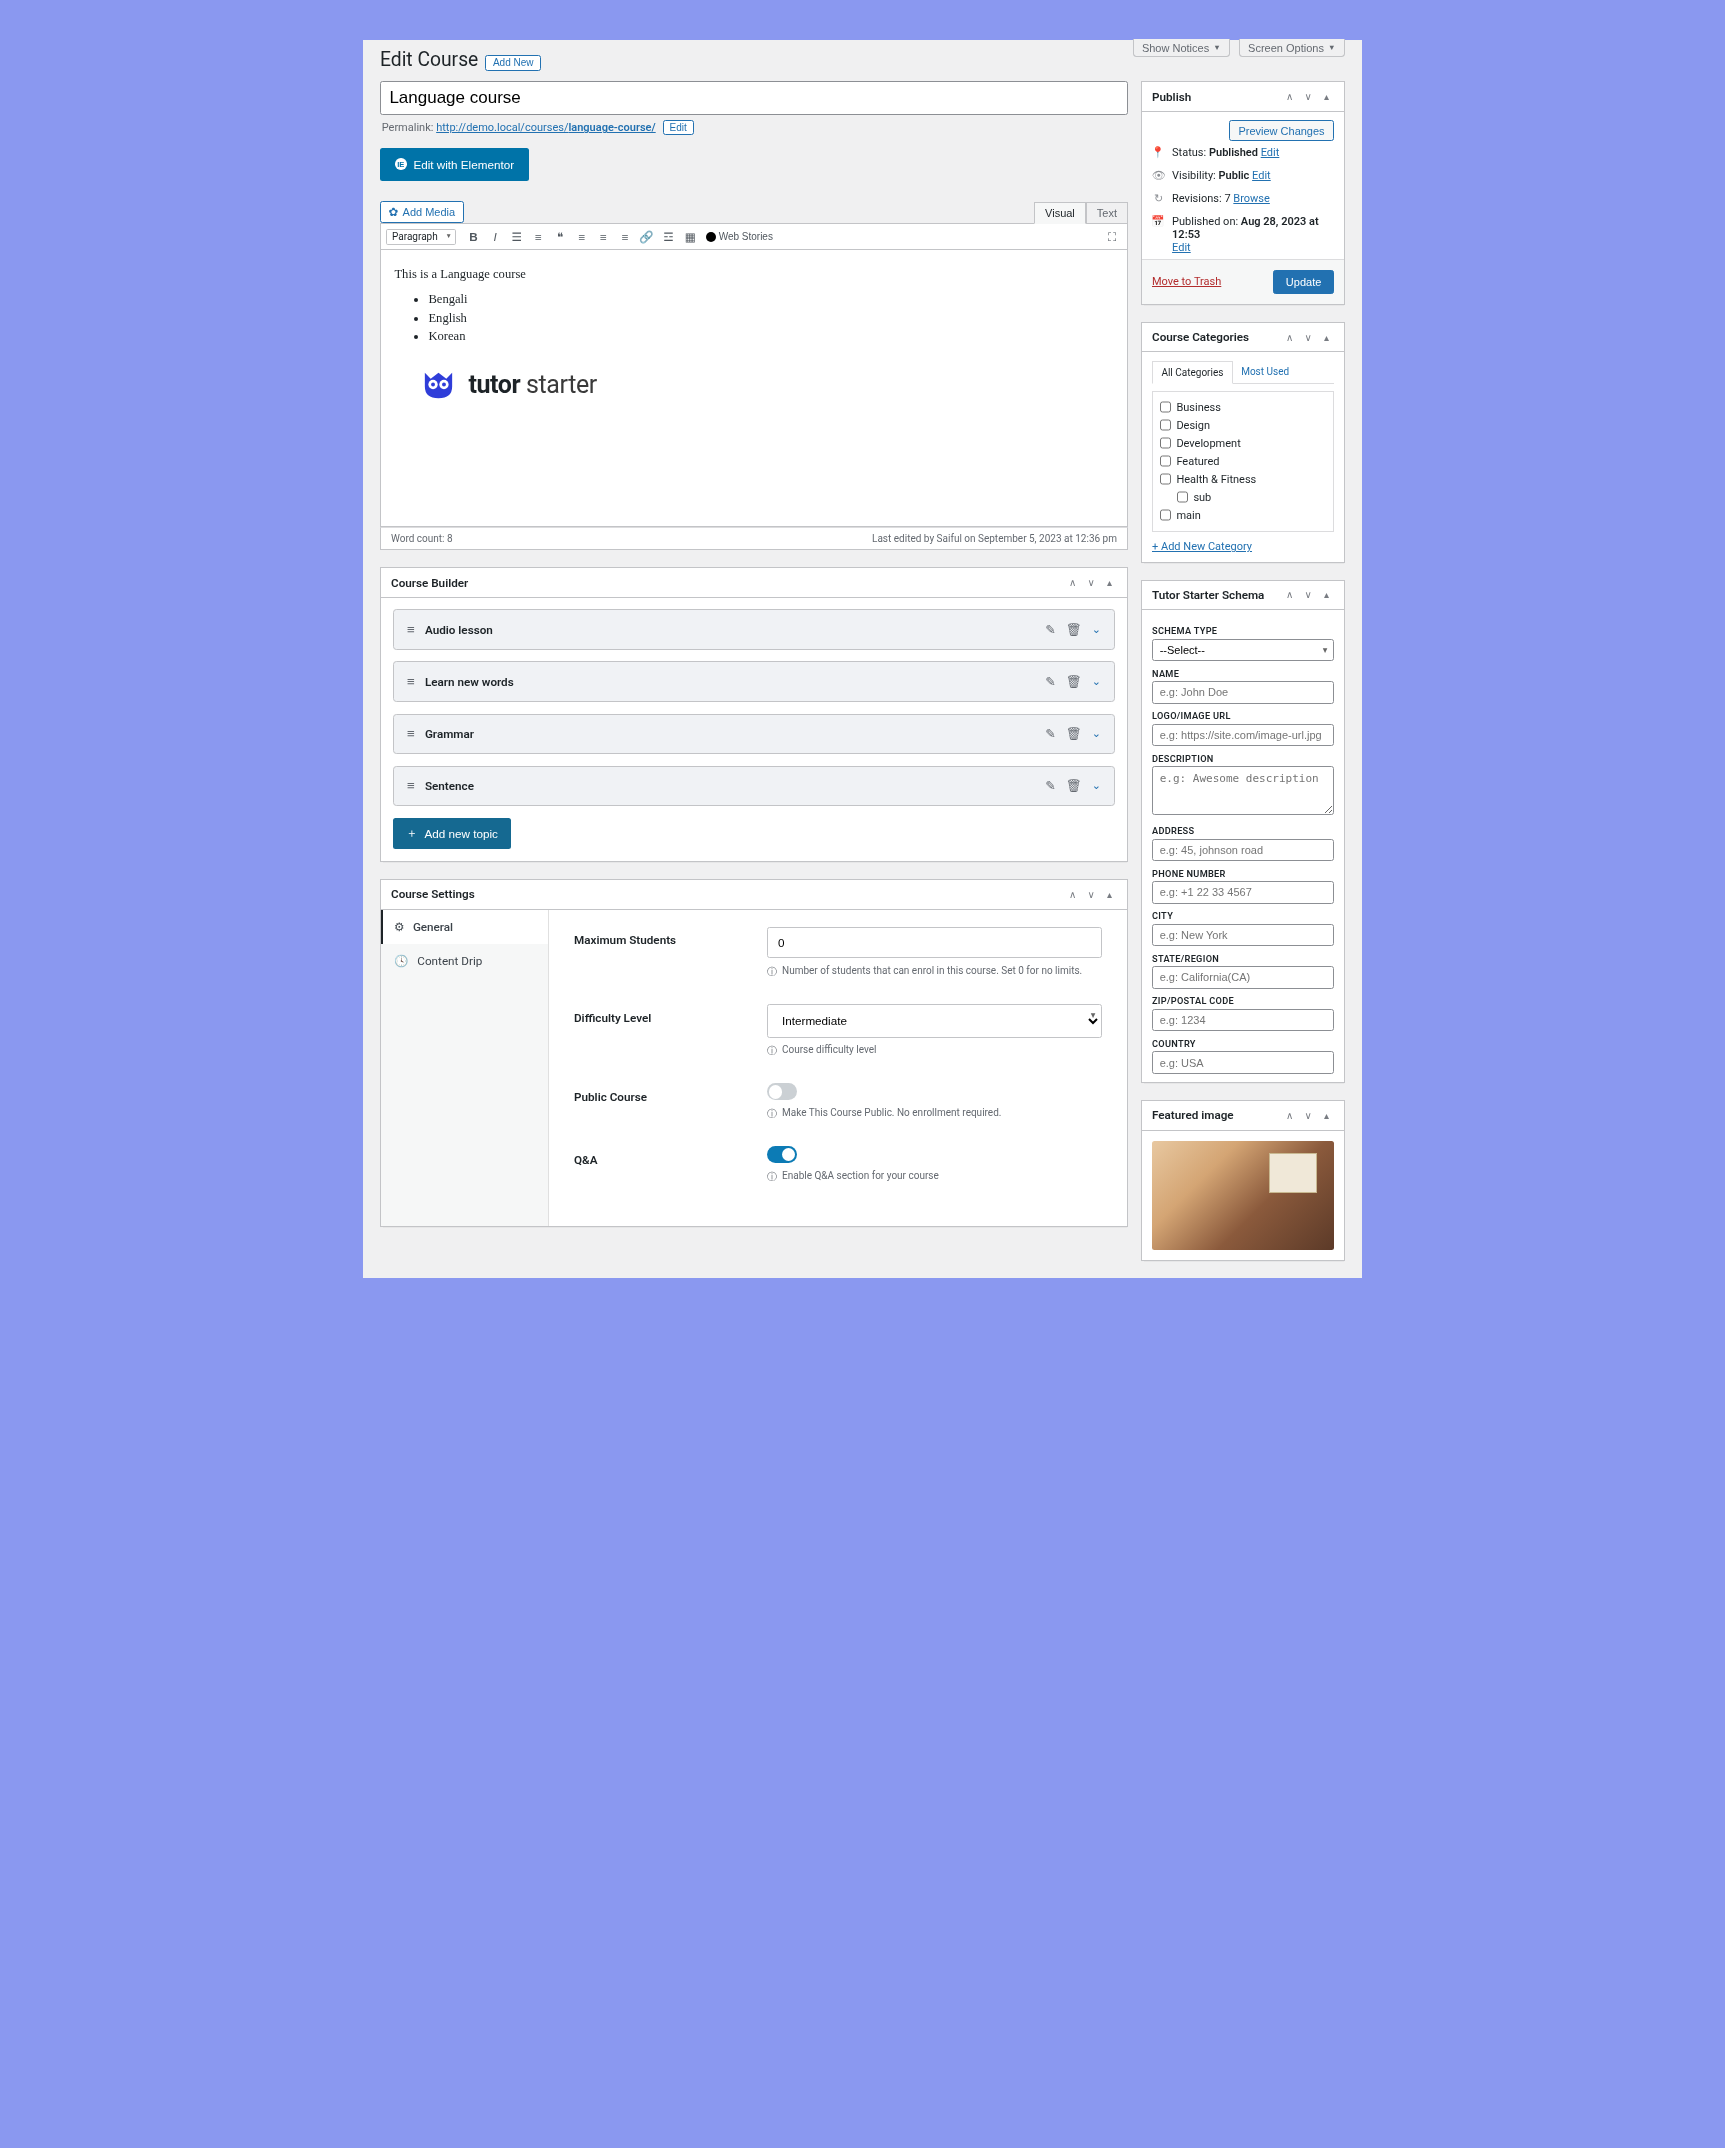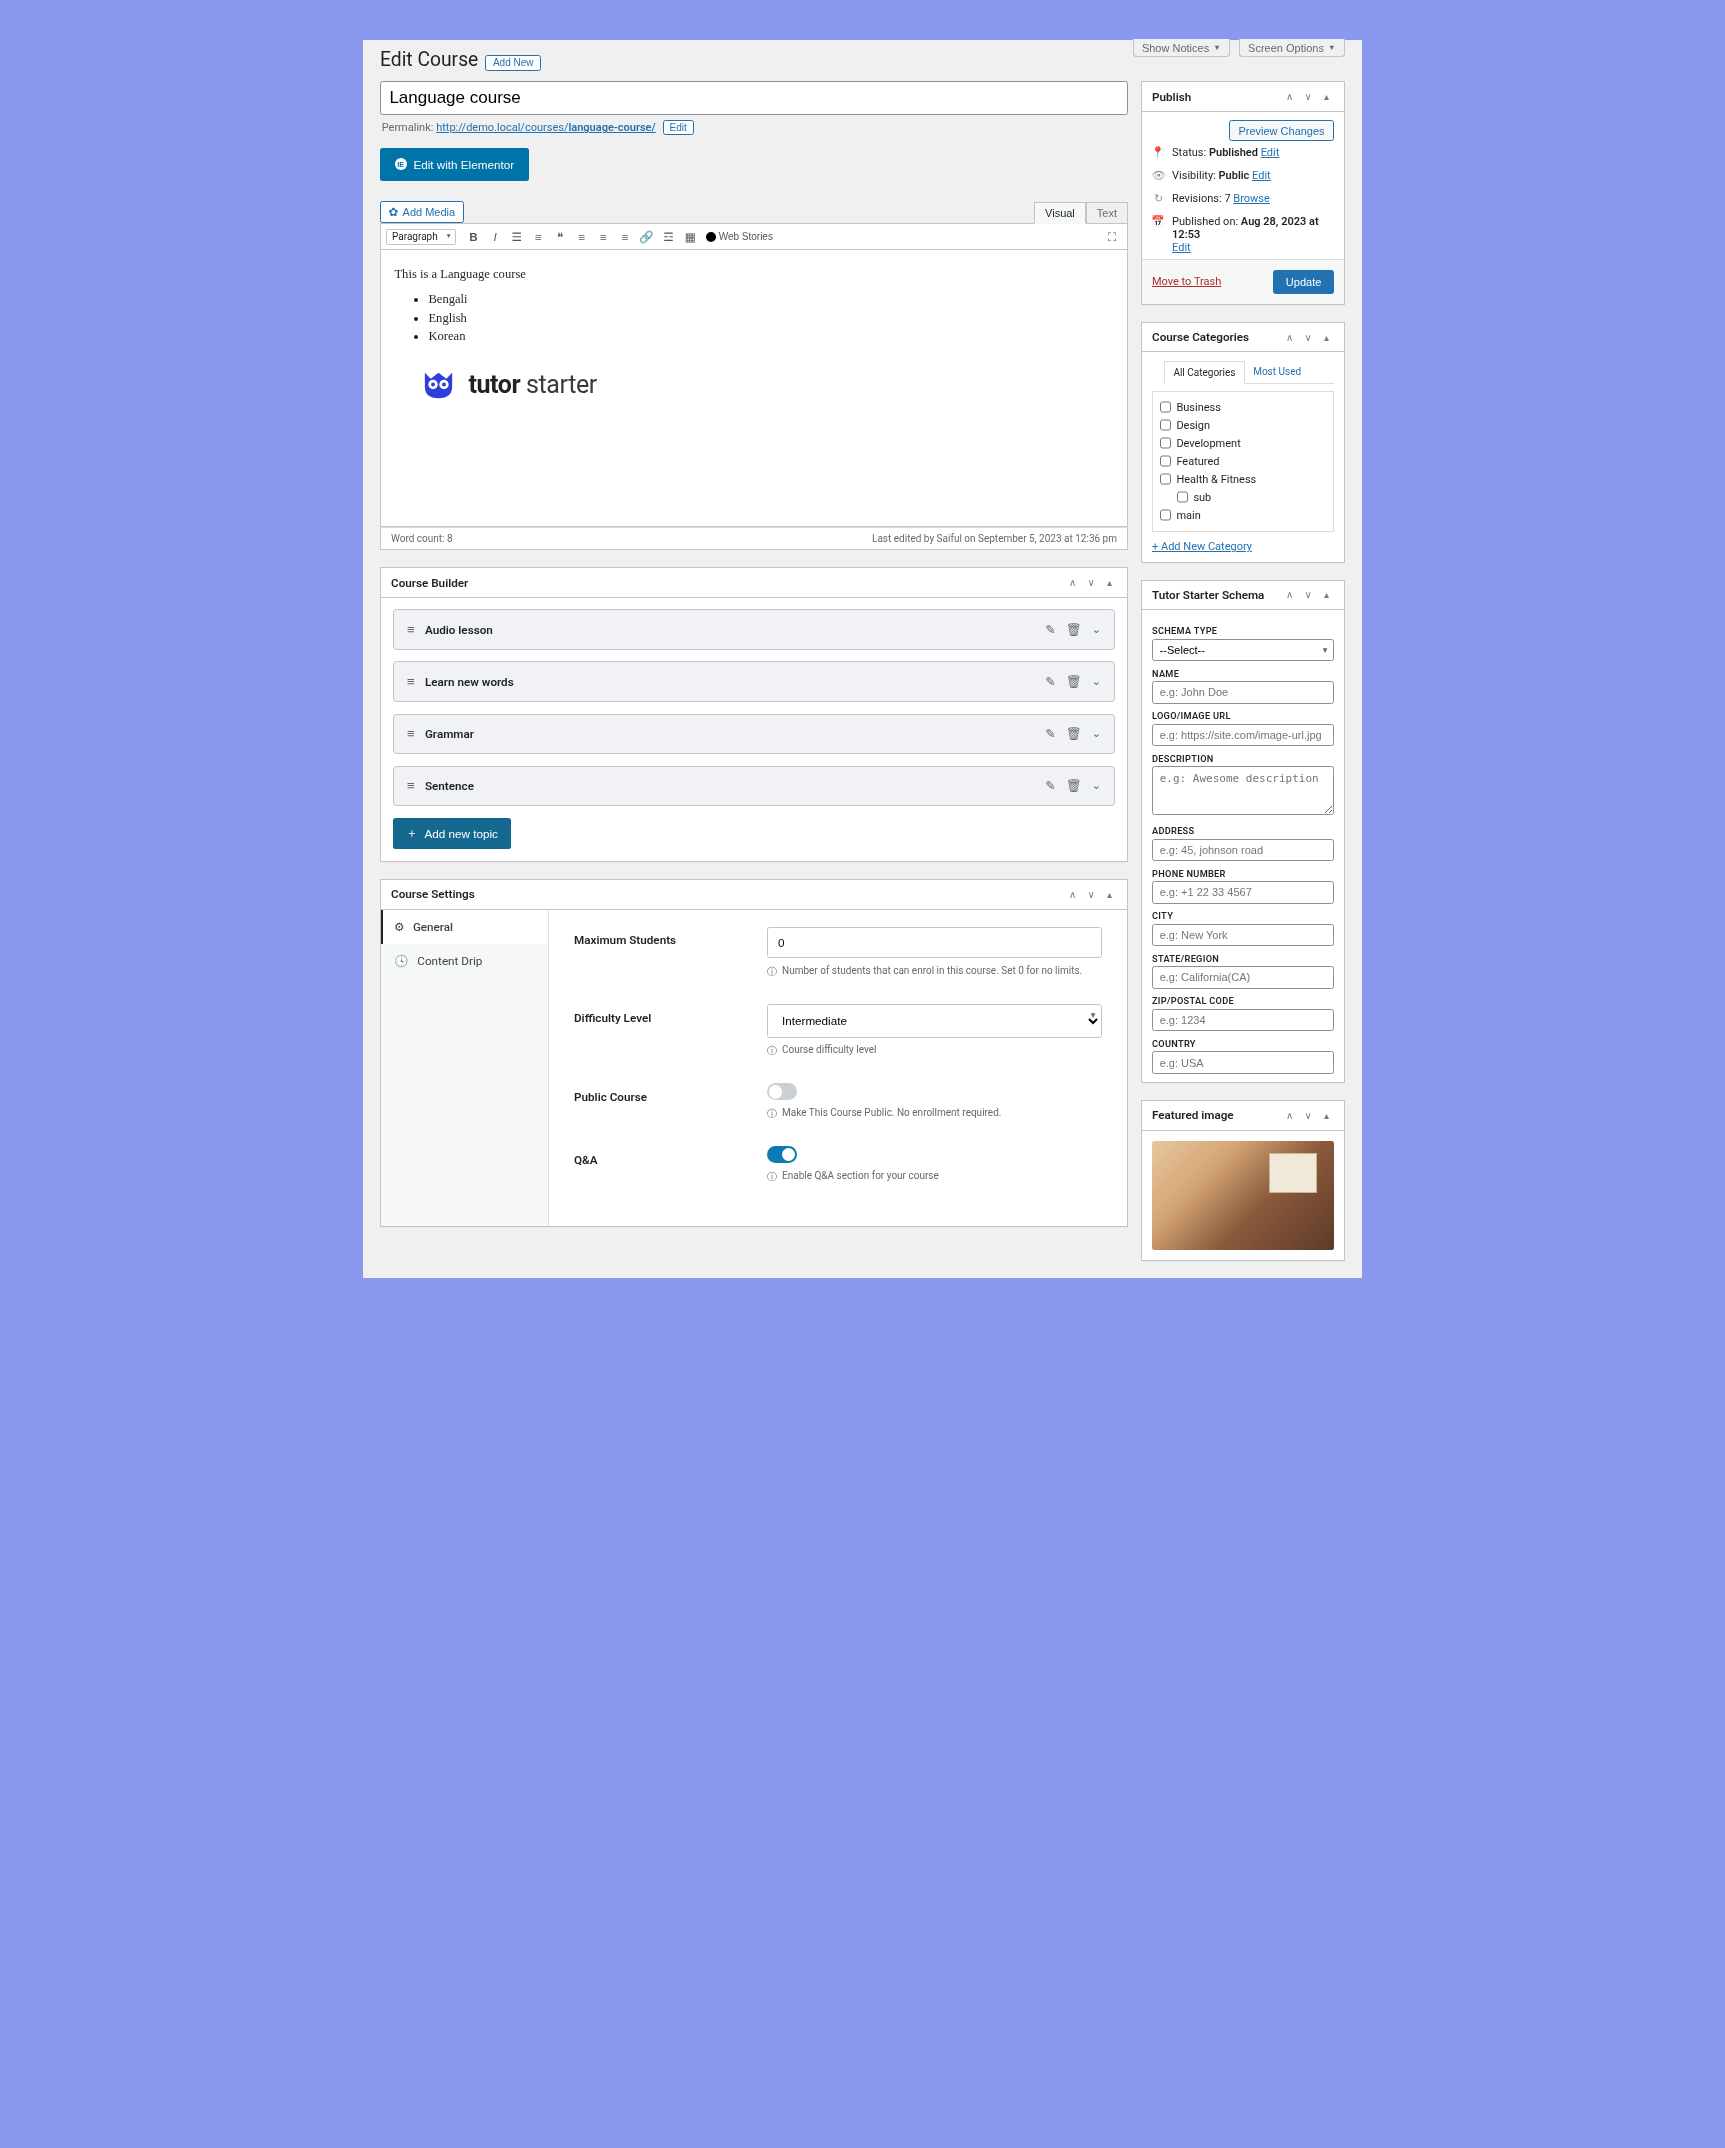--- a/index.html
+++ b/index.html
@@ -228,21 +228,21 @@
 .pub-actions {
   display: flex; justify-content: space-between; align-items: center;
   padding: 10px; border-top: 0.8px solid #dcdcde; background: #f6f7f7;
 }
 .trash-link { color: #b32d2e; text-decoration: underline; cursor: pointer; font-size: 11px; }
 .primary-btn {
   background: #2271b1; color: #fff; border: 0.8px solid #2271b1;
   padding: 5px 11.7px; border-radius: 2.5px; font-size: 11px; cursor: pointer;
 }
 
-.cat-tabs { display: flex; border-bottom: 0.8px solid #dcdcde; margin-bottom: 6.7px; margin-left: 12px; }
+.cat-tabs { display: flex; border-bottom: 0.8px solid #dcdcde; margin-bottom: 6.7px; }
 .cat-tab { padding: 5px 8.4px; font-size: 10px; color: #2271b1; cursor: pointer; }
 .cat-tab.active { border: 0.8px solid #dcdcde; border-bottom: 0.8px solid #fff; margin-bottom: -0.8px; color: #1d2327; }
 .cat-list { border: 0.8px solid #dcdcde; padding: 6.7px; margin-bottom: 8.4px; }
 .cat-item { display: flex; align-items: center; gap: 5px; padding: 2.5px 0; font-size: 11px; }
 .cat-item input { width: 11.7px; height: 11.7px; }
 .cat-item.indent { padding-left: 17px; }
 .add-cat-link { color: #2271b1; text-decoration: underline; font-size: 11px; cursor: pointer; }
 
 .field-label { font-size: 9.2px; font-weight: 600; color: #1d2327; margin: 6.7px 0 2.5px 0; display: block; text-transform: uppercase; letter-spacing: 0.3px; }
 .field-input, .field-select, .field-textarea {

